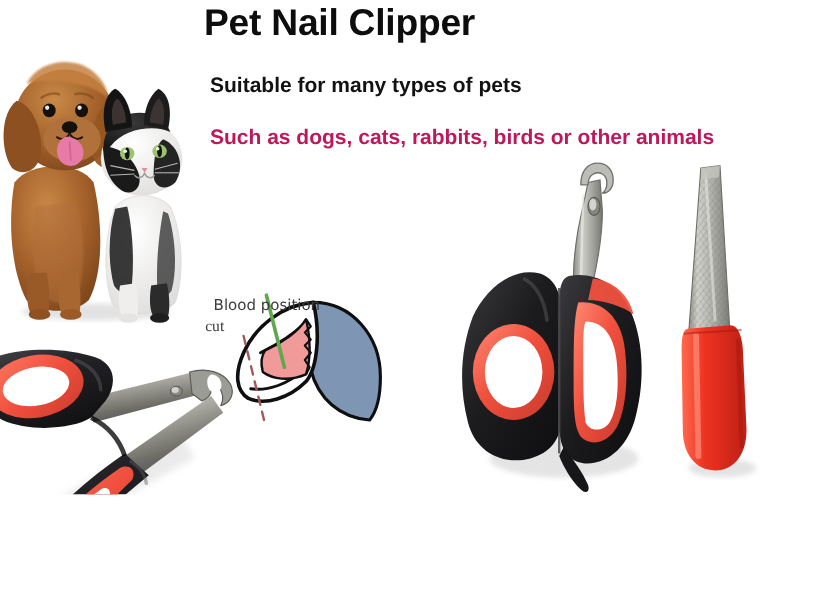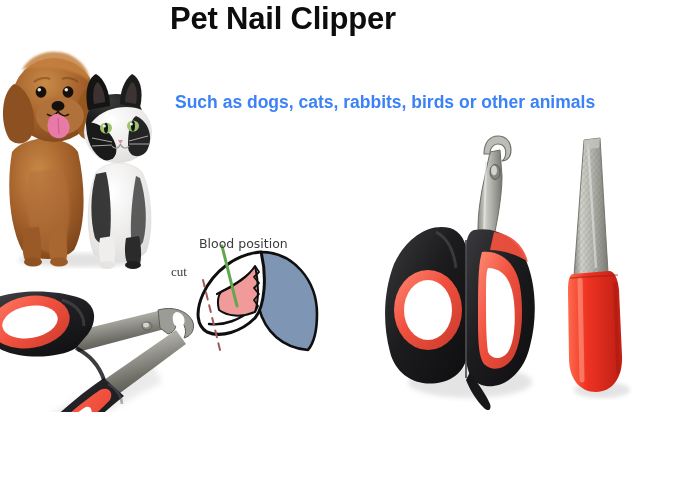--- a/index.html
+++ b/index.html
@@ -35,24 +35,24 @@
     left: 175px;
     top: 61px;
     font-size: 17.5px;
     font-weight: bold;
     color: #121212;
     white-space: nowrap;
   }
   .sub2 {
     position: absolute;
     left: 175px;
-    top: 92px;
+    top: 104px;
     font-size: 17.5px;
     font-weight: bold;
-    color: #3b82f6;
+    color: #be185d;
     white-space: nowrap;
   }
 
   
   .art { position: absolute; }
   .art svg { display: block; overflow: visible; }
 
   
   #pets-photo      { left: 0px;   top: 22px;  width: 170px; height: 250px; }
   #nail-diagram    { left: 165px; top: 222px; width: 180px; height: 140px; }
@@ -60,30 +60,31 @@
   #nail-file       { left: 540px; top: 138px; width: 132px; height: 262px; }
   #clipper-closeup { left: 0px;   top: 286px; width: 212px; height: 215px; }
 
   .diag-label {
     position: absolute;
     font-size: 12.5px;
     color: #3b3b3b;
     font-family: "DejaVu Sans", sans-serif;
     white-space: nowrap;
   }
-  #label-blood { left: 13px;  top: 14px; margin-left: 21px; }
+  #label-blood { left: 13px;  top: 24px; }
   #label-cut   { left: 6px;   top: 42px; font-size: 13px; font-family: Liberation Serif, serif; }
 </style>
 </head>
 <body>
 
 <div id="poster">
 
   <div class="title">Pet Nail Clipper</div>
 
+  <div class="sub1">Suitable for many types of pets</div>
 
   <div class="sub2">Such as dogs, cats, rabbits, birds or other animals</div>
 
   <div class="art" id="pets-photo">
     <svg viewBox="0 0 170 250" width="170" height="250" aria-hidden="true">
       <defs>
         <radialGradient id="furG" cx="40%" cy="30%" r="80%">
           <stop offset="0%" stop-color="#C98A47"></stop>
           <stop offset="55%" stop-color="#A3602A"></stop>
           <stop offset="100%" stop-color="#7B441A"></stop>

